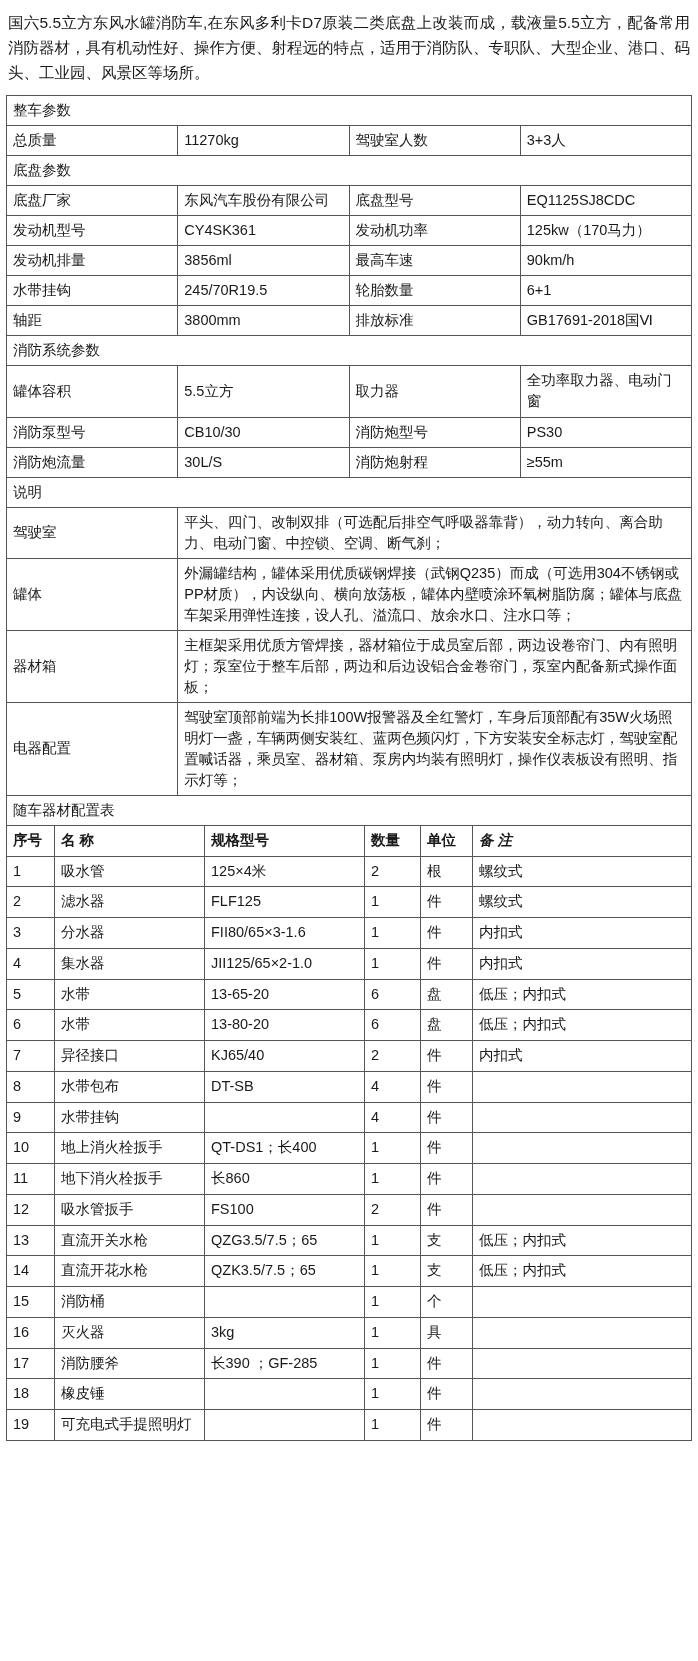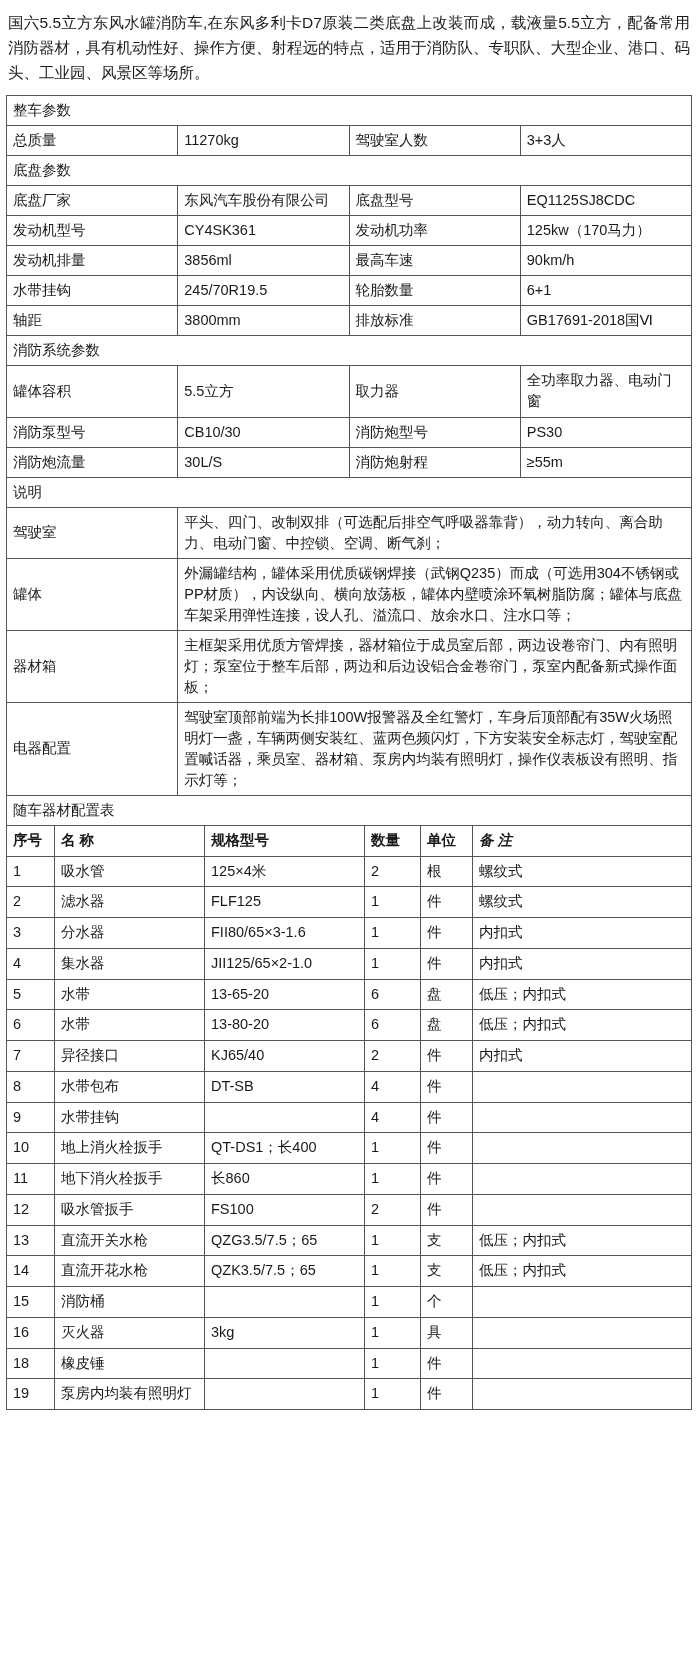--- a/index.html
+++ b/index.html
@@ -321,30 +321,38 @@
       </tr>
       <tr>
         <td>16</td>
         <td>灭火器</td>
         <td>3kg</td>
         <td>1</td>
         <td>具</td>
         <td></td>
       </tr>
       <tr>
+        <td>17</td>
+        <td>消防腰斧</td>
+        <td>长390 ；GF-285</td>
+        <td>1</td>
+        <td>件</td>
+        <td></td>
+      </tr>
+      <tr>
         <td>18</td>
         <td>橡皮锤</td>
         <td></td>
         <td>1</td>
         <td>件</td>
         <td></td>
       </tr>
       <tr>
         <td>19</td>
-        <td>泵房内均装有照明灯</td>
+        <td>可充电式手提照明灯</td>
         <td></td>
         <td>1</td>
         <td>件</td>
         <td></td>
       </tr>
     </tbody>
   </table>
 
 </div>
 

